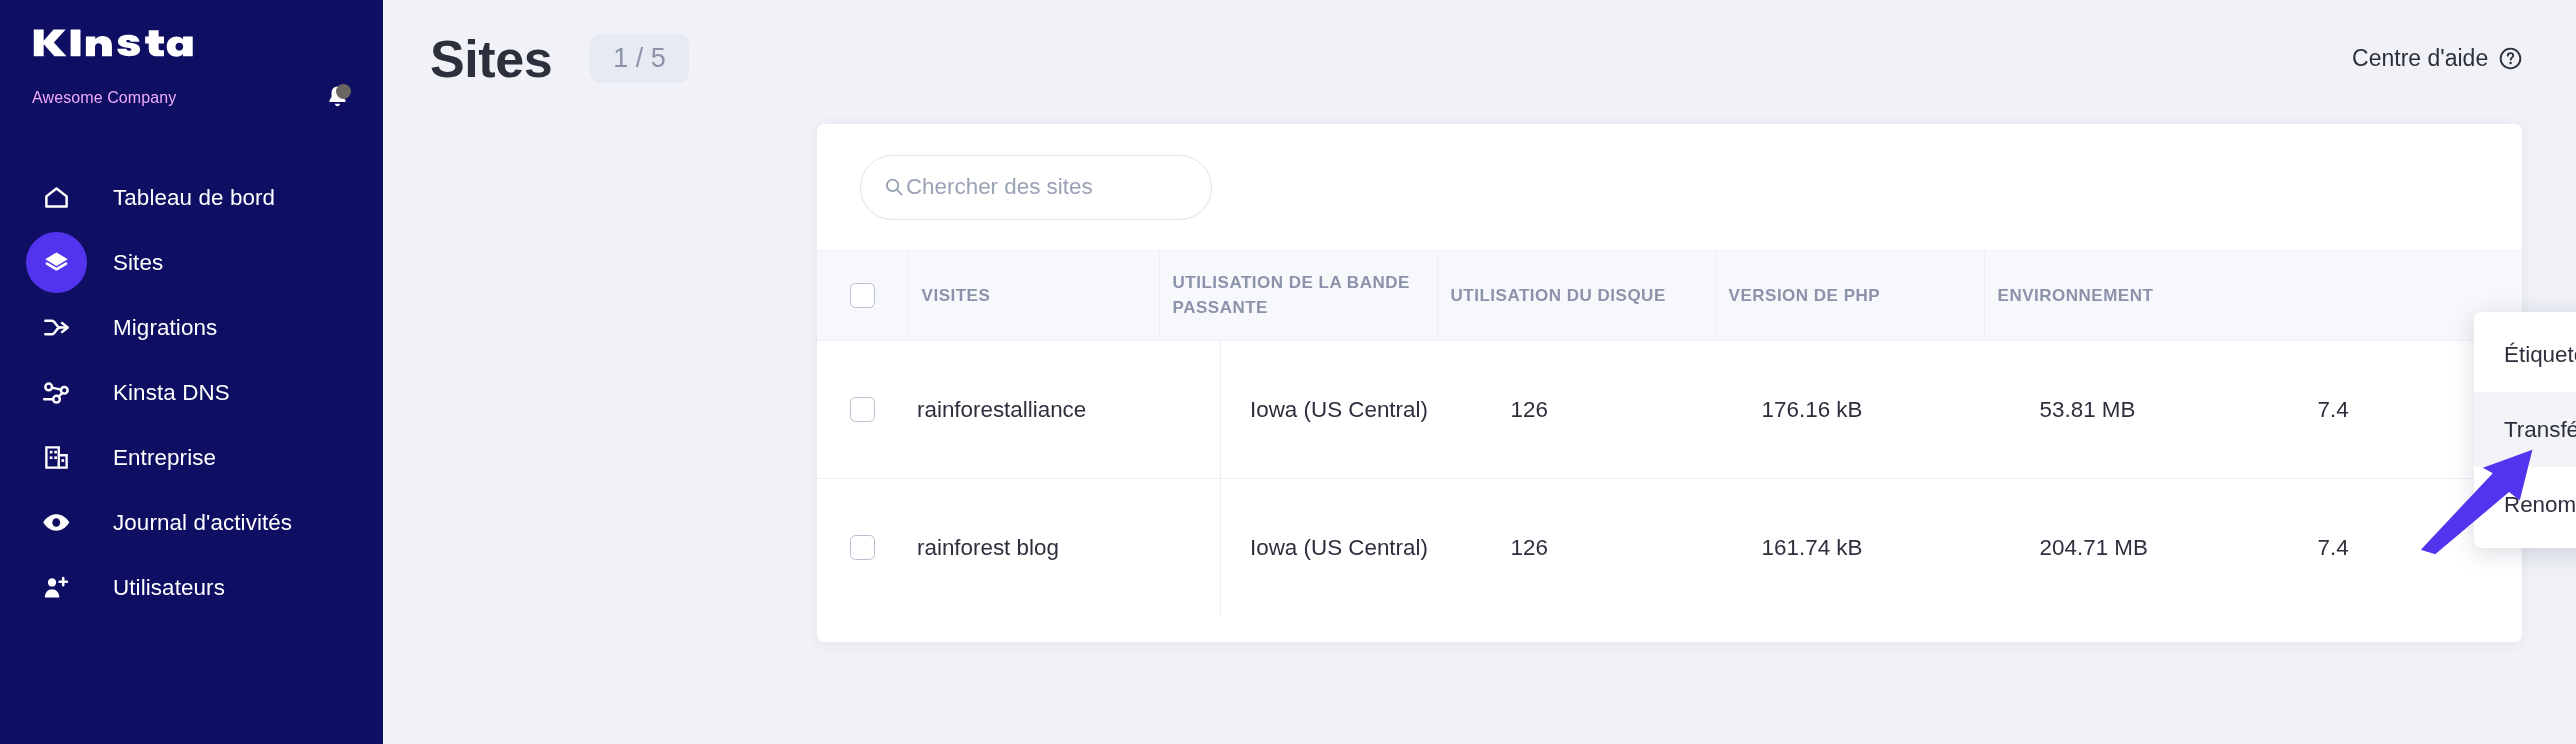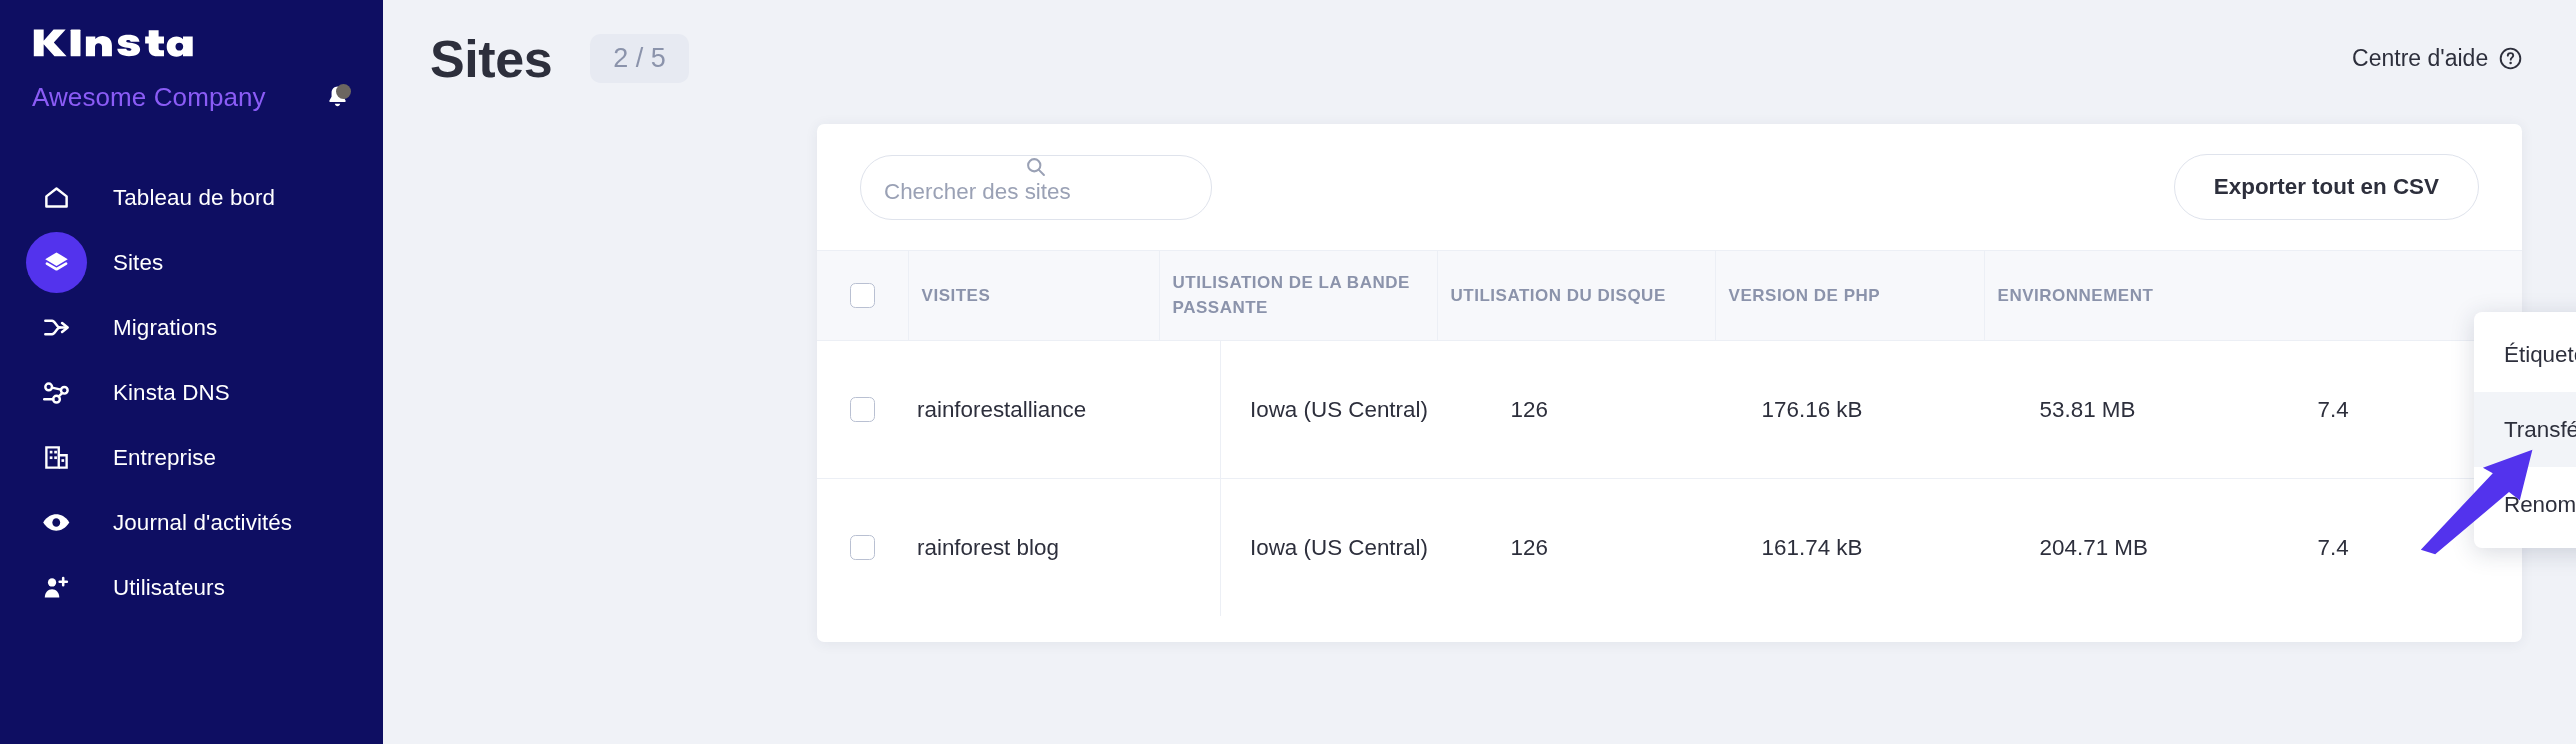--- a/index.html
+++ b/index.html
@@ -43,22 +43,22 @@
 
   .company-row {
     display: flex;
     align-items: center;
     justify-content: space-between;
     padding: 0 32px 0 32px;
     margin-top: 21.5px;
     height: 30.5px;
   }
   .company-name {
-    color: #8b5cf6;
-    font-size: 26px;
+    color: #f0abfc;
+    font-size: 16px;
     letter-spacing: 0.1px;
     white-space: nowrap;
   }
   .bell-wrap {
     position: relative;
     width: 36px;
     height: 30.5px;
     display: flex;
     align-items: center;
     justify-content: flex-end;
@@ -178,21 +178,20 @@
     width: 352px;
     height: 65px;
     border: 1.3px solid #dfe3ec;
     border-radius: 32px;
     display: flex;
     align-items: center;
     padding: 0 23px;
     gap: 2px;
     background: #fff;
     cursor: text;
-    flex-direction: column;
   }
   .search-input {
     border: none;
     outline: none;
     font-size: 22.4px;
     color: #2d2f3c;
     font-family: "Liberation Sans", sans-serif;
     background: transparent;
     width: 100%;
   }
@@ -459,21 +458,21 @@
         <span class="nav-label">Utilisateurs</span>
       </div>
 
     </nav>
   </aside>
 
   <section class="main">
 
     <div class="topbar">
       <h1 class="page-title">Sites</h1>
-      <span class="count-badge">2 / 5</span>
+      <span class="count-badge">1 / 5</span>
       <a class="help-link">
         <span>Centre d'aide</span>
         <svg width="23" height="23" viewBox="0 0 22 22" aria-hidden="true">
           <circle cx="11" cy="11" r="9.4" fill="none" stroke="#2d2f3c" stroke-width="1.8"></circle>
           <path d="M8.4 8.3 C8.4 6.8 9.6 5.9 11 5.9 C12.5 5.9 13.6 6.9 13.6 8.2 C13.6 10.1 11.2 10.2 11.2 12.1" fill="none" stroke="#2d2f3c" stroke-width="1.8" stroke-linecap="round"></path>
           <circle cx="11.1" cy="15.2" r="1.2" fill="#2d2f3c"></circle>
         </svg>
       </a>
     </div>
 
@@ -484,21 +483,20 @@
         <label class="search-box">
           <svg width="21.5" height="21.5" viewBox="0 0 20 20" aria-hidden="true">
             <circle cx="8.6" cy="8.6" r="5.7" fill="none" stroke="#9aa1b5" stroke-width="1.9"></circle>
             <path d="M12.9 12.9 L17.6 17.6" stroke="#9aa1b5" stroke-width="1.9" stroke-linecap="round"></path>
           </svg>
           <input class="search-input" type="text" placeholder="Chercher des sites" style="">
         </label>
 
 
         <div class="toolbar-right">
-          <button class="btn-outline">Exporter tout en CSV</button>
         </div>
       </div>
 
       <div class="tbl">
 
         <div class="tr head">
           <div class="cell c-check">
             <span class="checkbox"></span>
           </div>
           <div class="cell c-vis">VISITES</div>

